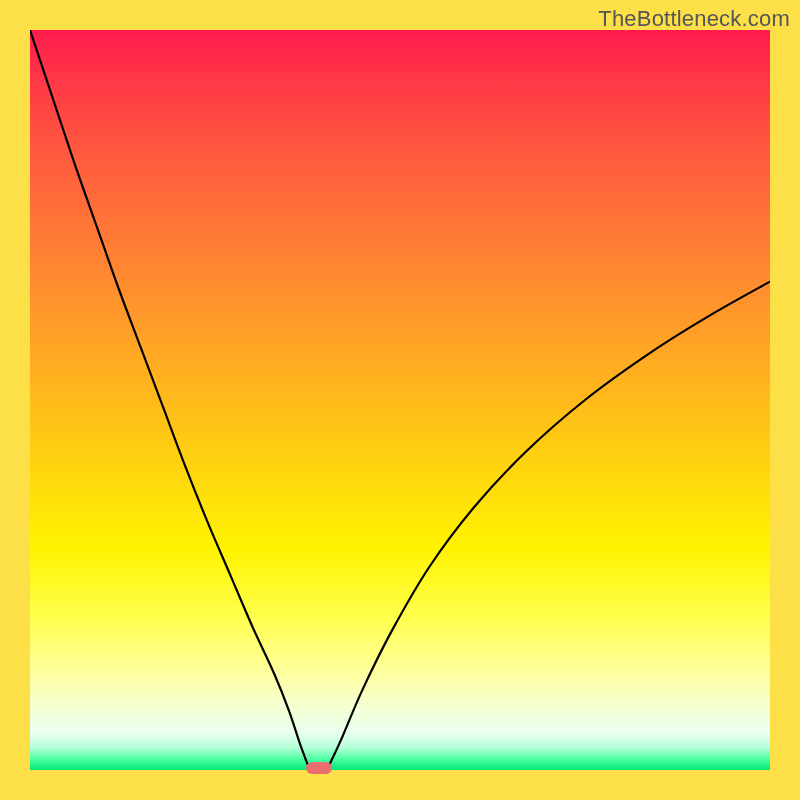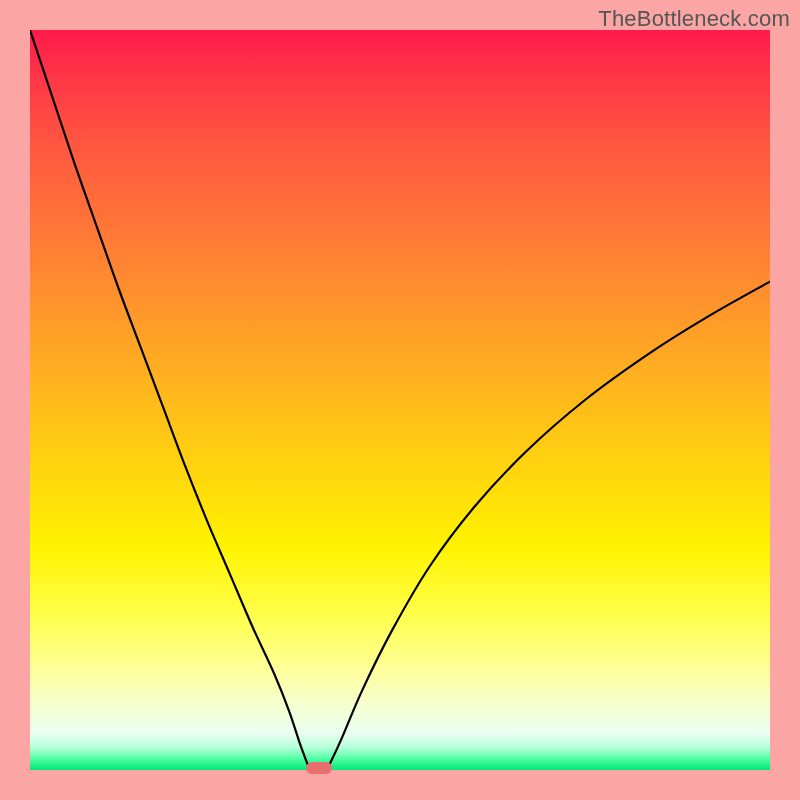--- a/index.html
+++ b/index.html
@@ -7,21 +7,21 @@
     padding: 0;
     width: 800px;
     height: 800px;
     overflow: hidden;
     background: #000;
     font-family: Arial, Helvetica, sans-serif;
   }
   .outer {
     width: 800px;
     height: 800px;
-    background: #fca5a5;
+    background: #fde047;
     position: relative;
   }
   .plot-area {
     position: absolute;
     left: 30px;
     top: 30px;
     width: 740px;
     height: 740px;
     background: linear-gradient(to bottom,
       #ff1a4d 0%,

